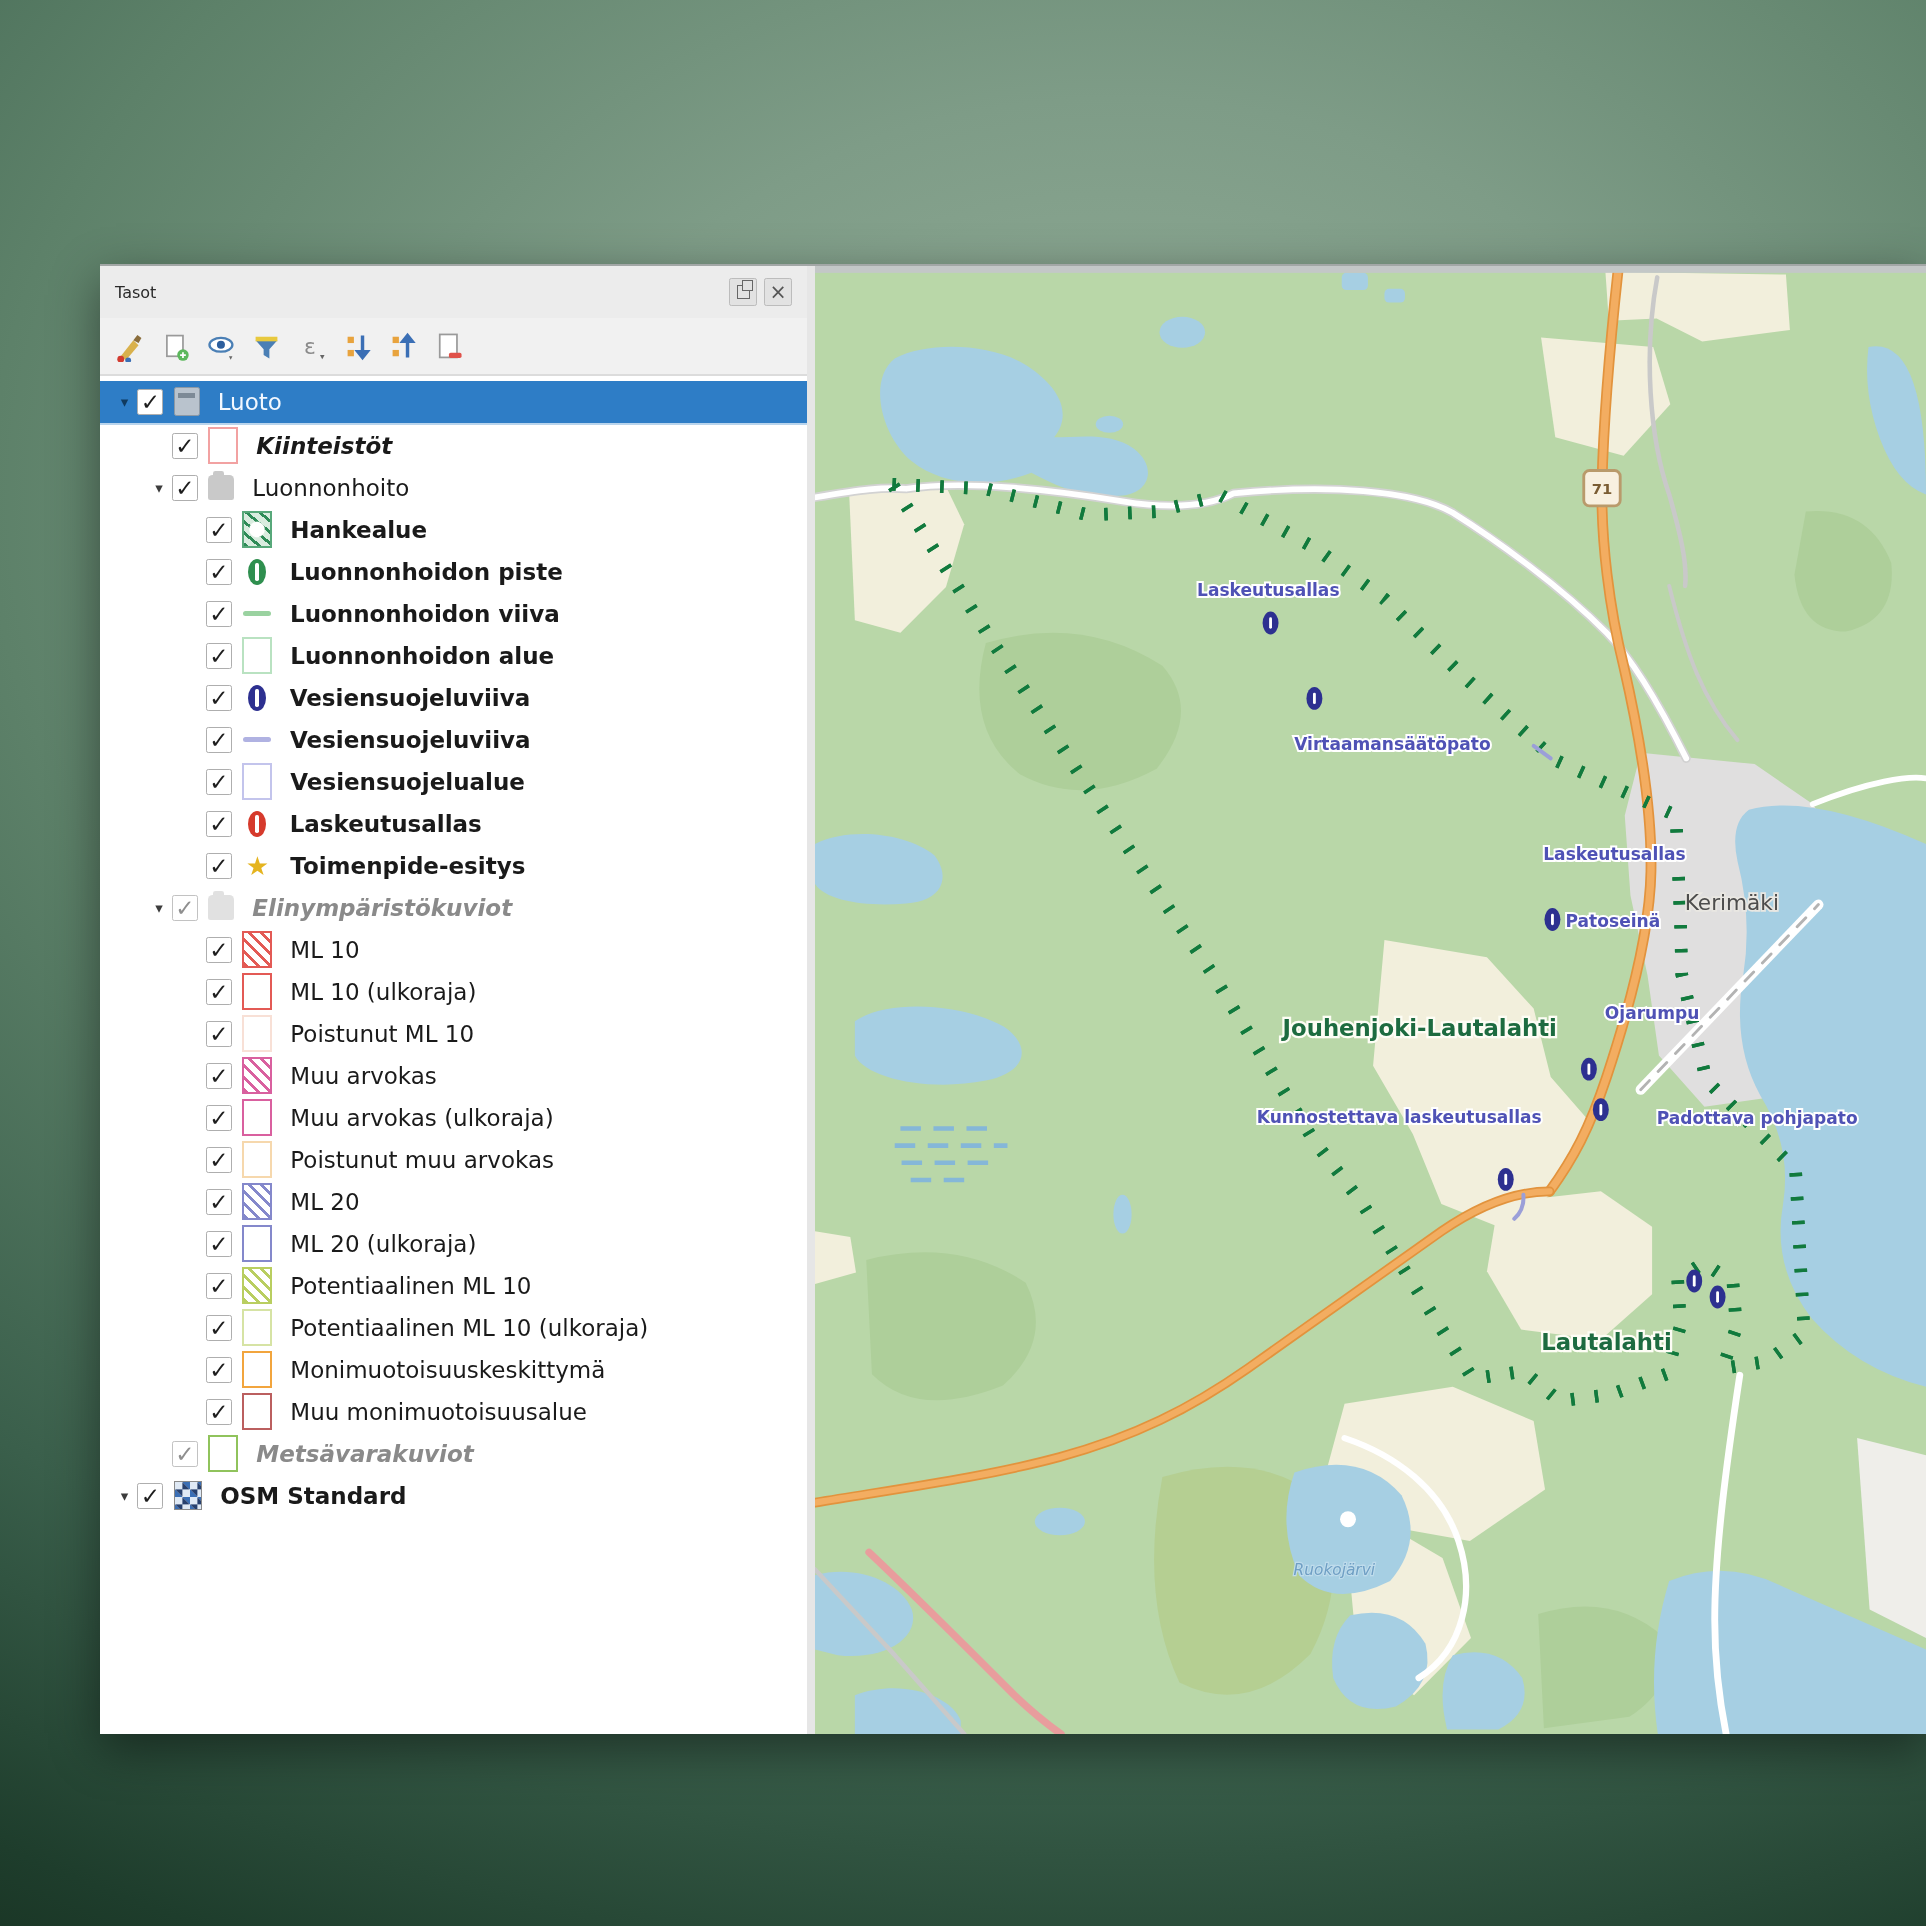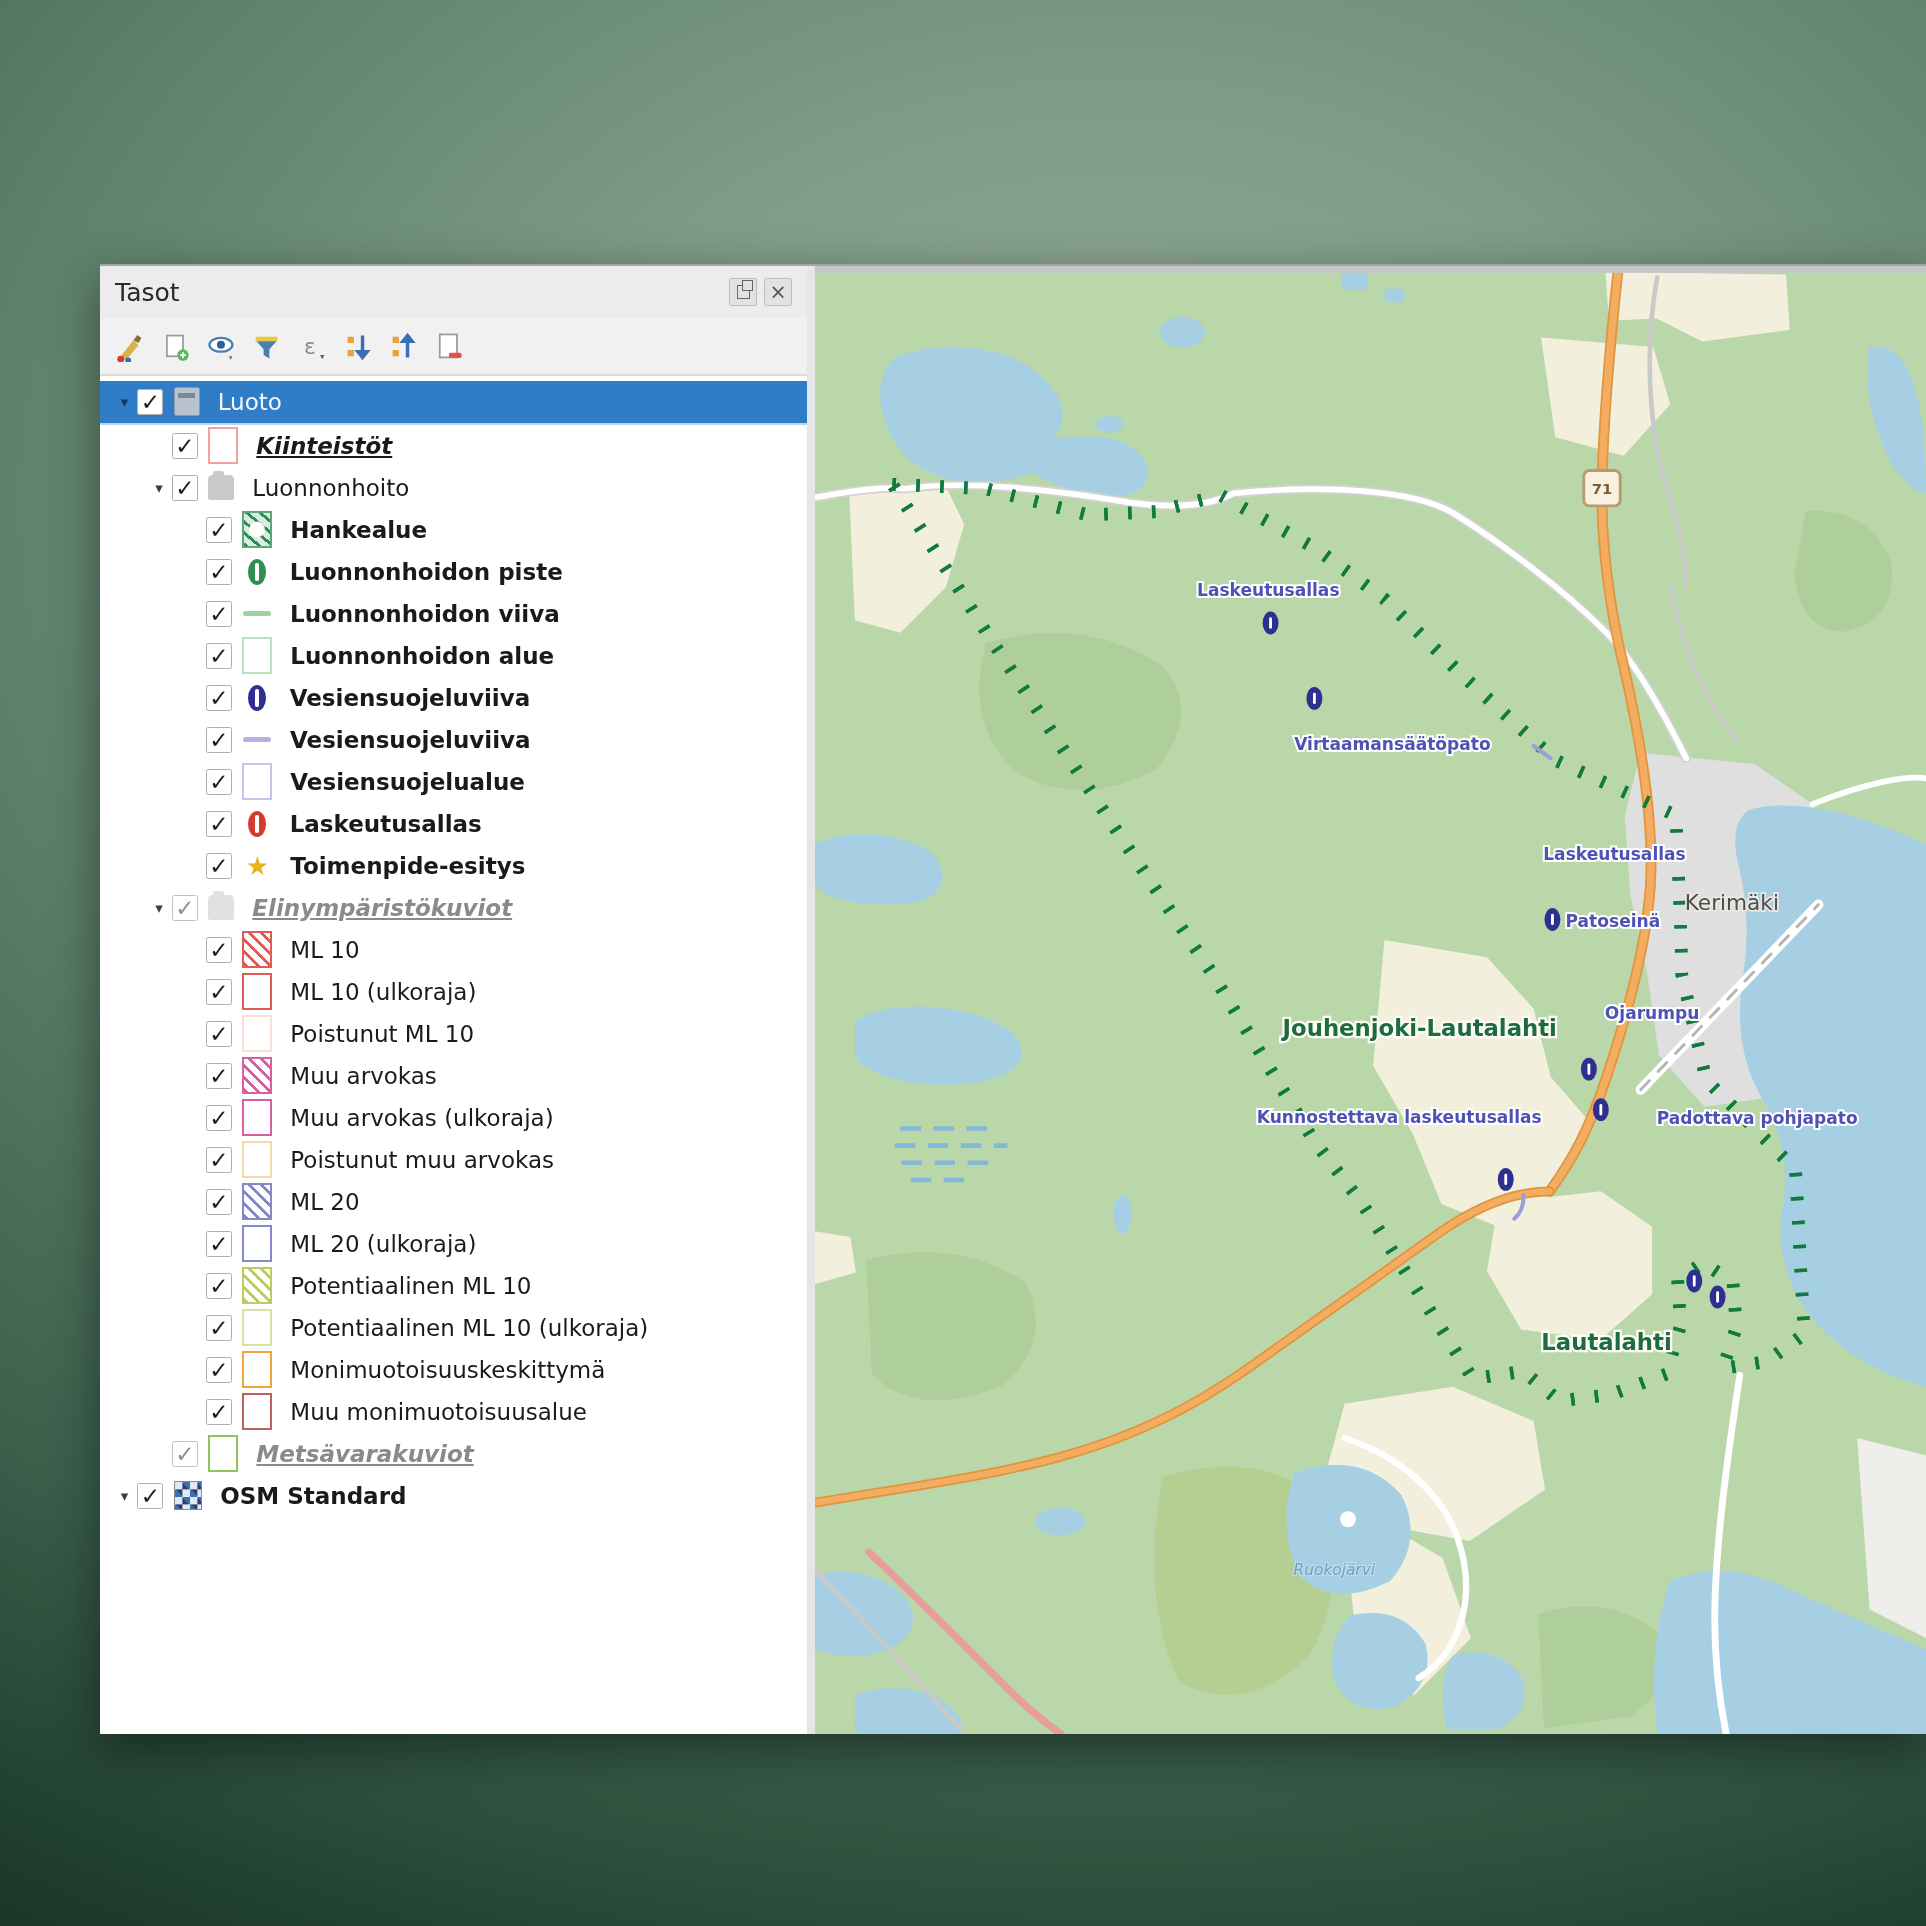--- a/index.html
+++ b/index.html
@@ -10,40 +10,40 @@
       radial-gradient(130% 95% at 58% 26%, #93ad98 0%, #7e9c87 22%, #5d8169 45%, #3a5f4b 68%, #1e3d2c 86%, #122718 100%);
   }
   .app-window{
     position:absolute;left:100px;top:264px;right:0;height:1468px;
     display:flex;background:#ffffff;border-top:2.3px solid #a2a7a6;
     box-shadow:0 15px 46px rgba(0,0,0,.45);
   }
   
   .layers-panel{width:707px;flex:none;display:flex;flex-direction:column;background:#ffffff;border-right:8px solid #e6e6e6;}
   .panel-header{height:52px;background:#ececec;display:flex;align-items:center;padding:0 15px;flex:none;}
-  .panel-title{font-size:25px;color:#2a2a2a;flex:1;}
+  .panel-title{font-size:16px;color:#2a2a2a;flex:1;}
   .panel-btn{width:26px;height:26px;margin-left:6.8px;background:#e2e2e2;border:1.1px solid #bcbcbc;border-radius:2.3px;
     display:flex;align-items:center;justify-content:center;color:#555;}
   .undock-glyph{width:11.4px;height:11.4px;border:1.7px solid #666;position:relative;}
   .undock-glyph::after{content:"";position:absolute;left:4px;top:-6.3px;width:9px;height:9px;border:1.7px solid #666;background:#e2e2e2;}
   .close-glyph{font-size:20.5px;line-height:1;color:#555;}
   .panel-toolbar{height:56px;background:#f1f1f1;display:flex;align-items:center;gap:12.6px;padding:0 13.7px;flex:none;border-bottom:2.3px solid #dcdcdc;}
   .tool{width:33px;height:33px;display:flex;align-items:center;justify-content:center;border-radius:3.4px;}
   .tool svg{width:31px;height:31px;}
   .layer-tree{flex:1;background:#ffffff;padding-top:4.6px;overflow:hidden;}
   .tree-row{height:42px;display:flex;align-items:center;font-size:23px;color:#1a1a1a;white-space:nowrap;}
   .tree-row.selected{background:#2e7dc6;color:#f2f8ff;border-bottom:2.3px solid #b9d4ec;}
   .tw-arrow{width:26px;flex:none;font-size:15px;color:#3c3c3c;text-align:center;}
   .tree-row.selected .tw-arrow{color:#103a5e;}
   .cb{width:24px;height:24px;flex:none;background:#fff;border:1.7px solid #aeaeae;border-radius:2.3px;
       display:flex;align-items:center;justify-content:center;font-size:23px;font-weight:bold;color:#1d1d1d;margin-right:10.3px;}
   .cb.graycheck{color:#8f8f8f;border-color:#c2c2c2;}
   .lbl{margin-left:18px;}
   .bold{font-weight:bold;}
-  .italic{font-style:italic;text-decoration:underline;}
+  .italic{font-style:italic;}
   .grayed{color:#8a8a8a;}
   
   .swatch{flex:none;box-sizing:border-box;}
   .sw-rect,.sw-hatch,.sw-hankealue{width:30px;height:37px;background:#fff;border:2.9px solid #999;}
   .sw-point{width:18px;height:26px;border-radius:50%;position:relative;margin:0 5.7px;}
   .sw-point::after{content:"";position:absolute;left:50%;top:4px;bottom:4px;width:3.4px;margin-left:-1.7px;background:#fff;border-radius:1.7px;}
   .sw-line{width:28.5px;height:5.1px;border-radius:2.9px;margin:0 0.6px;}
   .sw-star{font-size:26px;line-height:1;width:30px;text-align:center;}
   .sw-raster{width:28.5px;height:28.5px;border:1.1px solid #8a8a8a;
      background:

